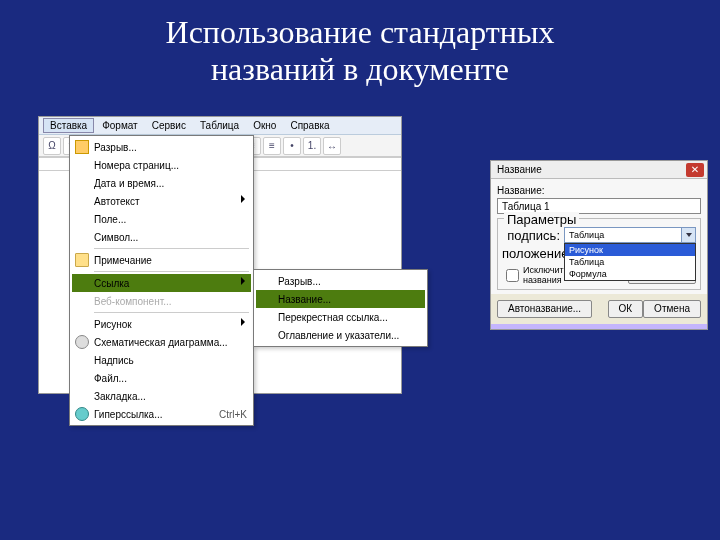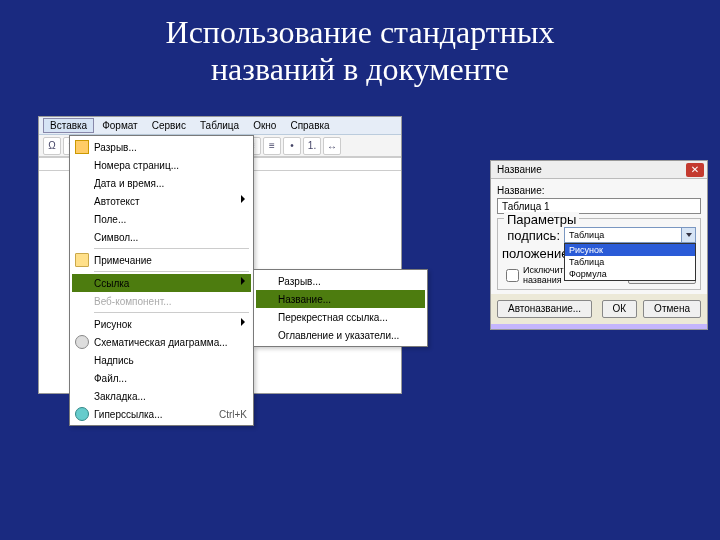--- a/index.html
+++ b/index.html
@@ -189,21 +189,21 @@
     position:absolute; left:-1px; top:15px;
     width: calc(100% + 2px);
     border:1px solid #333; background:#fff;
     z-index:5;
   }
   .combo-list div { padding:1px 4px; font-size:9px; }
   .combo-list .sel { background:#2a5bd7; color:#fff; }
   .dlg-check { display:flex; align-items:center; font-size:9px; margin-top:4px; }
   .dlg-check input { margin-right:4px; }
   .dlg-btnbar {
-    display:flex; justify-content:flex-start; gap:6px;
+    display:flex; justify-content:flex-start; 
     padding:6px; background:#ece9d8;
   }
   .dlg-btn {
     border:1px solid #888; background:#f0f0f0; border-radius:2px;
     height:18px; padding:0 10px; font-size:10px; line-height:16px;
   }
   .dlg-btn.left { margin-right:auto; }
 </style>
 </head>
 <body>

